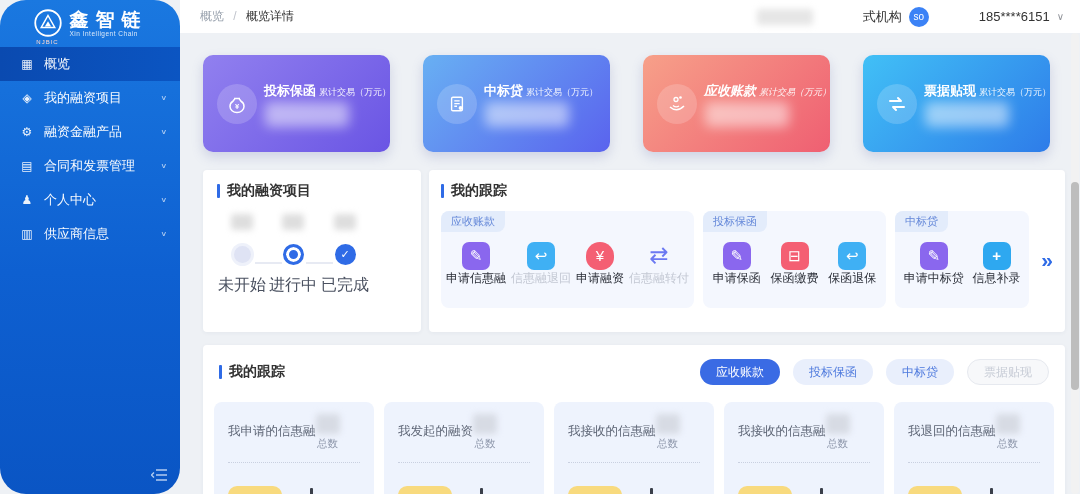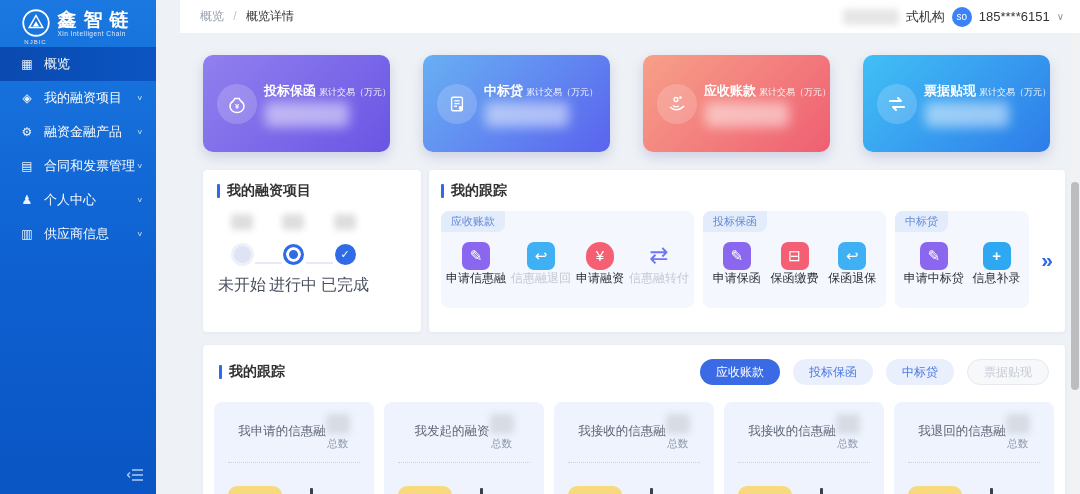--- a/index.html
+++ b/index.html
@@ -1,21 +1,21 @@
 <!DOCTYPE html>
 <html><head>
 <meta charset="utf-8">
 <style>
   html,body{margin:0;padding:0;}
   .stage{position:relative;width:1080px;height:494px;overflow:hidden;background:#eef1f5;
          font-family:"Liberation Sans","DejaVu Sans",sans-serif;-webkit-font-smoothing:antialiased;}
 
   
-  .sidebar{position:absolute;left:0;top:0;width:156px;height:494px;color:#fff;
-           background:linear-gradient(180deg,#1a78e0 0%,#0e60d1 55%,#0a55c4 100%);}
+  .sidebar{position:absolute;left:0;top:0;width:180px;height:494px;color:#fff;
+           background:linear-gradient(180deg,#1a78e0 0%,#0e60d1 55%,#0a55c4 100%);border-radius:26px;}
   .brand{display:flex;align-items:flex-start;justify-content:center;gap:7px;padding-top:8px;}
   .brand-logo{display:flex;flex-direction:column;align-items:center;}
   .brand-abbr{font-size:6px;letter-spacing:1px;color:#ffd9d0;margin-top:1px;}
   .brand-text{display:flex;flex-direction:column;}
   .brand-name{font-family:"DejaVu Serif","Liberation Serif",serif;font-size:19px;letter-spacing:7px;font-weight:bold;line-height:22px;}
   .brand-sub{font-size:6.5px;letter-spacing:.5px;color:rgba(255,255,255,.85);}
   .platform-title{text-align:center;font-size:15px;font-weight:bold;margin:7px 0 9px;letter-spacing:1px;}
   .menu{margin-top:2px;}
   .menu-item{height:34px;display:flex;align-items:center;padding:0 13px 0 19px;font-size:13px;cursor:pointer;color:rgba(255,255,255,.97);}
   .menu-item.active{background:linear-gradient(90deg,#0a4ab0,#0b55c2);}
@@ -25,32 +25,32 @@
 
   
   .topbar{position:absolute;left:180px;top:0;width:900px;height:33px;background:#fff;
           display:flex;align-items:center;padding:0 16px 0 20px;box-sizing:border-box;}
   .crumb{font-size:12px;}
   .crumb-parent{color:#98a1ad;cursor:pointer;}
   .crumb-sep{color:#c0c4cc;margin:0 6px;}
   .crumb-current{color:#333;}
   .user{margin-left:auto;display:flex;align-items:center;gap:7px;cursor:pointer;}
   .org-blur{width:56px;height:16px;background:#e6e6e6;border-radius:3px;filter:blur(3px);}
-  .org-suffix,.phone{font-size:13px;color:#333;}
+  .org-suffix,.phone{font-size:13px;color:#333;margin-left:43px;}
   .avatar{width:20px;height:20px;border-radius:50%;background:#3b82f6;color:#fff;font-size:10px;
           display:flex;align-items:center;justify-content:center;}
   .chev-down{font-size:10px;color:#909399;}
 
   
   .stat-row{position:absolute;left:203px;top:55px;display:flex;gap:33px;}
   .stat-card{width:187px;height:97px;border-radius:10px;position:relative;color:#fff;cursor:pointer;
              box-shadow:0 5px 12px rgba(90,100,170,.22);}
   .sc-1{background:linear-gradient(135deg,#9180ef 0%,#6a55e4 100%);}
   .sc-2{background:linear-gradient(135deg,#68b0f3 0%,#5a63ee 100%);}
-  .sc-3{background:linear-gradient(135deg,#f7a089 0%,#ef5f72 100%);}
+  .sc-3{background:linear-gradient(135deg,#f7a089 0%,#ef5f72 100%);font-style:italic;}
   .sc-4{background:linear-gradient(135deg,#41c0f6 0%,#2e7ce9 100%);}
   .sc-icon{position:absolute;left:14px;top:29px;width:40px;height:40px;border-radius:50%;
            background:rgba(255,255,255,.18);display:flex;align-items:center;justify-content:center;
            font-size:16px;font-weight:bold;}
   .sc-text{position:absolute;left:61px;top:26px;white-space:nowrap;}
   .sc-title{font-size:13px;font-weight:bold;}
   .sc-sub{font-size:9px;opacity:.93;margin-left:3px;}
   .sc-value-blur{position:absolute;left:62px;top:47px;width:84px;height:25px;border-radius:5px;
                  background:rgba(255,255,255,.5);filter:blur(6px);}
 
@@ -91,21 +91,21 @@
   
   #tracking-panel{left:203px;top:345px;width:862px;height:210px;padding:14px 11px;box-sizing:border-box;}
   .t-head{display:flex;align-items:center;padding:0 5px;}
   .t-filters{margin-left:auto;display:flex;gap:13px;align-items:center;}
   .pill{height:26px;line-height:26px;padding:0 16px;border-radius:14px;font-size:12px;cursor:pointer;box-sizing:border-box;}
   .pill.active{background:#3a6be4;color:#fff;}
   .pill.normal{background:#e9effc;color:#4d79dd;}
   .pill.disabled{background:#f7f8fa;color:#c6cbd5;border:1px solid #e6e9ef;line-height:24px;cursor:default;}
   .t-cards{display:flex;gap:10px;margin-top:17px;}
   .t-card{width:160px;height:130px;background:#eef3fd;border-radius:8px;padding:12px 14px 0;box-sizing:border-box;}
-  .tc-row{display:flex;justify-content:center;align-items:flex-start;}
+  .tc-row{display:flex;justify-content:flex-start;align-items:flex-start;}
   .tc-title{font-size:12.5px;color:#5d6575;margin-top:9px;white-space:nowrap;}
   .tc-count{text-align:center;flex:none;}
   .tc-blur{width:24px;height:20px;background:#d7dbe4;border-radius:3px;filter:blur(3px);margin:0 auto;}
   .tc-count-label{font-size:10.5px;color:#8e97ab;margin-top:3px;}
   .tc-divider{border-bottom:1px dotted #c9d0e0;margin-top:11px;}
   .tc-bottom{display:flex;align-items:center;margin-top:23px;gap:28px;}
   .tc-pill{width:54px;height:18px;border-radius:9px;background:#f8da7e;}
   .tc-dash{width:3px;height:14px;background:#3a3f4a;border-radius:1px;}
 
   

